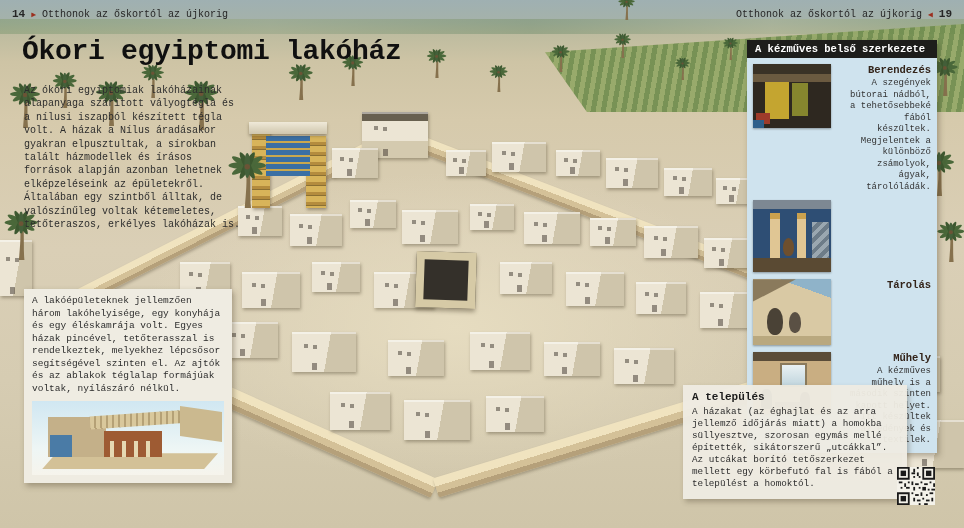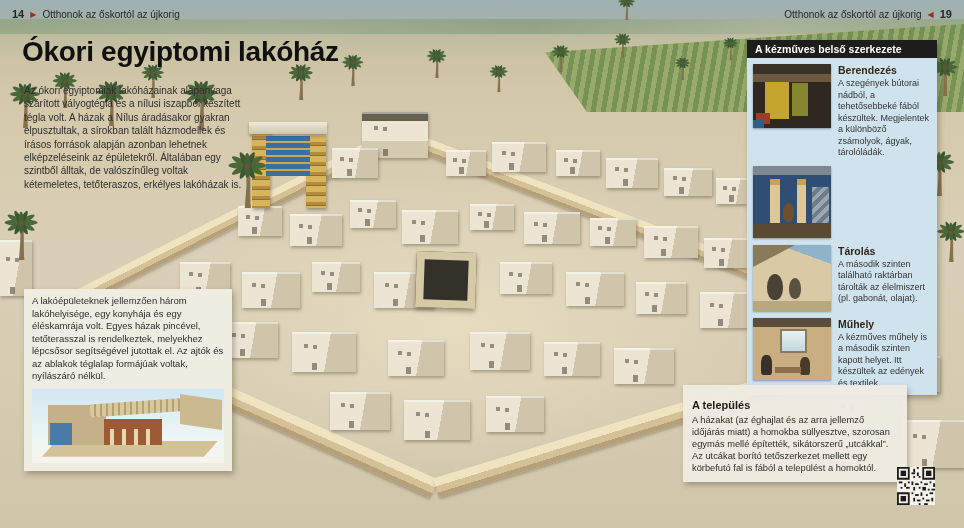--- a/index.html
+++ b/index.html
@@ -1,17 +1,17 @@
 <!DOCTYPE html>
 <html lang="hu"><head>
 <meta charset="utf-8">
 <style>
   html,body{margin:0;padding:0;background:#888;}
   .stage{position:relative;width:964px;height:528px;overflow:hidden;
-    font-family:Liberation Sans, sans-serif;color:#2c2c2c;
+    font-family:Liberation Mono, monospace;color:#2c2c2c;
     background:linear-gradient(180deg,#9fb0b2 0px,#a5b2a9 22px,#bcbb9f 32px,
       #cec4a5 62px,#d6caac 120px,#dacfb6 250px,#d6ccb2 380px,#cfc5a9 528px);}
   
   .scene{position:absolute;inset:0;}
   .shore{position:absolute;left:0;top:19px;width:964px;height:15px;opacity:.65;
     background:linear-gradient(90deg,#8ba07b,#9aa88a 28%,#84997a 55%,#a7b193 80%,#8fa37e);}
   .fields{position:absolute;left:545px;top:24px;width:419px;height:88px;opacity:.9;
     background:repeating-linear-gradient(100deg,#6e8c4c 0 5px,#92a765 5px 10px);
     clip-path:polygon(0 32%,100% 0,100% 100%,10% 100%);}
   .sandglow{position:absolute;left:120px;top:150px;width:700px;height:340px;
@@ -51,30 +51,30 @@
     padding:3px 8px;}
   .structure-box{position:absolute;left:24px;top:289px;width:208px;z-index:12;
     background:#efece2;box-shadow:2px 3px 6px rgba(60,50,30,.35);}
   .structure-box .txt{margin:0;padding:6px 8px 4px;font-size:9.5px;line-height:1.32;color:#2d2d2d;}
   .cutaway{position:relative;height:74px;margin:2px 8px 8px;overflow:hidden;
     background:linear-gradient(180deg,#d0e7f2 0%,#eef6f5 65%,#f6f4ec 100%);}
   .cutaway i{position:absolute;display:block;}
   .interior-sidebar{position:absolute;left:747px;top:40px;width:190px;z-index:12;
     background:#cfe3ee;box-shadow:2px 3px 6px rgba(60,50,30,.35);}
   .entries{padding:6px;display:flex;flex-direction:column;gap:7px;}
-  .entry{display:flex;gap:7px;}
+  .entry{display:flex;gap:14px;text-align:right;}
   .thumb{flex:0 0 78px;position:relative;overflow:hidden;box-shadow:0 1px 2px rgba(0,0,0,.35);}
   .thumb i{position:absolute;display:block;}
   .etext{flex:1;min-width:0;}
   .etext h3{margin:0 0 2px;font-size:10.5px;color:#33241a;}
   .etext p{margin:0;font-size:9px;line-height:1.28;color:#333;}
   .settlement-box{position:absolute;left:683px;top:385px;width:224px;z-index:12;
     background:rgba(238,235,226,.96);box-shadow:2px 3px 5px rgba(60,50,30,.3);
     padding:6px 9px 8px;box-sizing:border-box;}
-  .settlement-box h3{margin:8px 0 3px;font-size:11px;color:#1c1c1c;}
+  .settlement-box h3{margin:0 0 3px;font-size:11px;color:#1c1c1c;}
   .settlement-box p{margin:0;font-size:9.3px;line-height:1.3;color:#2d2d2d;}
   .qr{position:absolute;left:897px;top:467px;width:38px;height:38px;z-index:12;}
 </style>
 </head>
 <body>
 
 <div class="stage">
 
   <div class="scene" aria-hidden="true">
     <div class="shore"></div>
@@ -180,21 +180,21 @@
   <header class="pagehead right">
     <span>Otthonok az őskortól az újkorig</span>
     <span class="arr" style="color:#9c2f1f;">◀</span>
     <span class="num">19</span>
   </header>
 
   <h1 class="title">Ókori egyiptomi lakóház</h1>
   <p class="intro">Az ókori egyiptomiak lakóházainak alapanyaga szárított vályogtégla és a nílusi iszapból készített tégla volt. A házak a Nílus áradásakor gyakran elpusztultak, a sírokban talált házmodellek és írásos források alapján azonban lehetnek elképzeléseink az épületekről. Általában egy szintből álltak, de valószínűleg voltak kétemeletes, tetőteraszos, erkélyes lakóházak is.</p>
 
   <section class="structure-box">
-    <p class="txt">A lakóépületeknek jellemzően három lakóhelyisége, egy konyhája és egy éléskamrája volt. Egyes házak pincével, tetőterasszal is rendelkeztek, melyekhez lépcsősor segítségével jutottak el. Az ajtók és az ablakok téglalap formájúak voltak, nyílászáró nélkül.</p>
+    <p class="txt">A lakóépületeknek jellemzően három lakóhelyisége, egy konyhája és egy éléskamrája volt. Egyes házak pincével, tetőterasszal is rendelkeztek, melyekhez lépcsősor segítségével szinten el. Az ajtók és az ablakok téglalap formájúak voltak, nyílászáró nélkül.</p>
     <div class="cutaway" aria-hidden="true">
       <i style="left:10px;top:52px;width:176px;height:16px;background:#d3c197;clip-path:polygon(8% 0,100% 0,92% 100%,0 100%);"></i>
       <i style="left:16px;top:16px;width:58px;height:40px;background:#c4b089;"></i>
       <i style="left:18px;top:34px;width:22px;height:22px;background:#4a7ba6;"></i>
       <i style="left:72px;top:30px;width:58px;height:26px;background:#9e5b33;"></i>
       <i style="left:78px;top:40px;width:42px;height:16px;background:repeating-linear-gradient(90deg,#e6d9b2 0 4px,rgba(0,0,0,0) 4px 12px);"></i>
       <i style="left:58px;top:12px;width:100px;height:13px;background:repeating-linear-gradient(90deg,#d9c89c 0 4px,#b5a176 4px 6px);transform:rotate(-4deg);"></i>
       <i style="left:148px;top:8px;width:42px;height:30px;background:#cbb98f;transform:skewY(8deg);"></i>
     </div>
   </section>
@@ -227,21 +227,20 @@
 
       <div class="entry">
         <div class="thumb" aria-hidden="true" style="height:66px;background:linear-gradient(200deg,#8fb3c9 0 20%,#d9c9a4 20%);">
           <i style="left:0;top:0;width:55%;height:34%;background:#8a7a5c;clip-path:polygon(0 0,100% 0,0 100%);"></i>
           <i style="left:18%;bottom:16%;width:20%;height:40%;background:#4a4236;border-radius:50% 50% 45% 45%;"></i>
           <i style="left:46%;bottom:18%;width:16%;height:32%;background:#5a5044;border-radius:50% 50% 45% 45%;"></i>
           <i style="left:0;bottom:0;width:100%;height:14%;background:#b9a87f;"></i>
         </div>
         <div class="etext">
           <h3>Tárolás</h3>
-          <p>A második szinten található raktárban tárolták az élelmiszert (pl. gabonát, olajat).</p>
         </div>
       </div>
 
       <div class="entry">
         <div class="thumb" aria-hidden="true" style="height:62px;background:linear-gradient(180deg,#5a4c38 0 14%,#c9ae82 14%);">
           <i style="left:34%;top:18%;width:30%;height:32%;background:linear-gradient(180deg,#e9f1f3,#c2d6de);border:2px solid #8a7a5c;"></i>
           <i style="left:10%;bottom:8%;width:14%;height:32%;background:#3a302a;border-radius:40% 40% 20% 20%;"></i>
           <i style="left:60%;bottom:8%;width:13%;height:28%;background:#4a3a2c;border-radius:40% 40% 20% 20%;"></i>
           <i style="left:28%;bottom:10%;width:34%;height:10%;background:#8a6f4a;"></i>
         </div>

